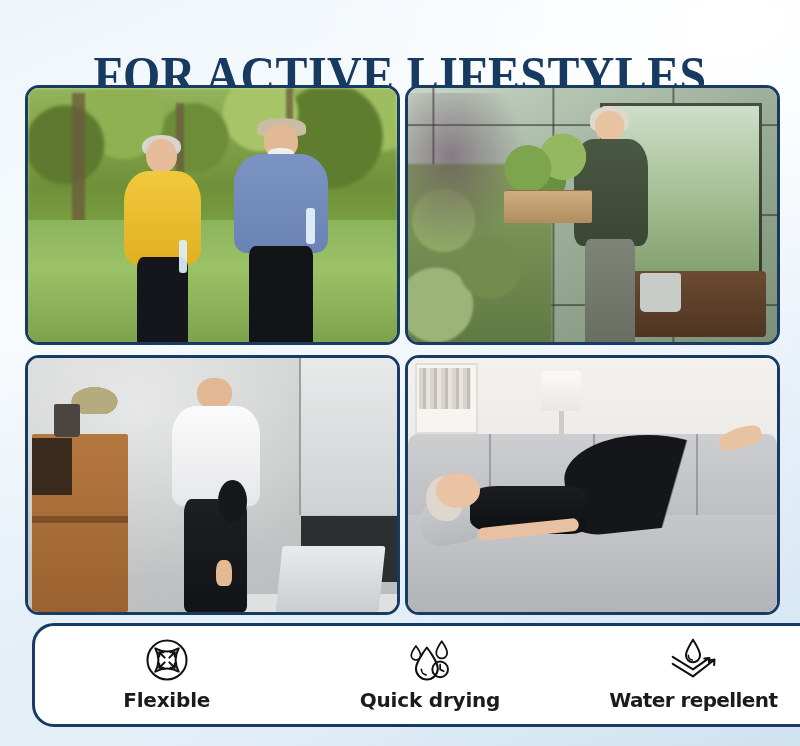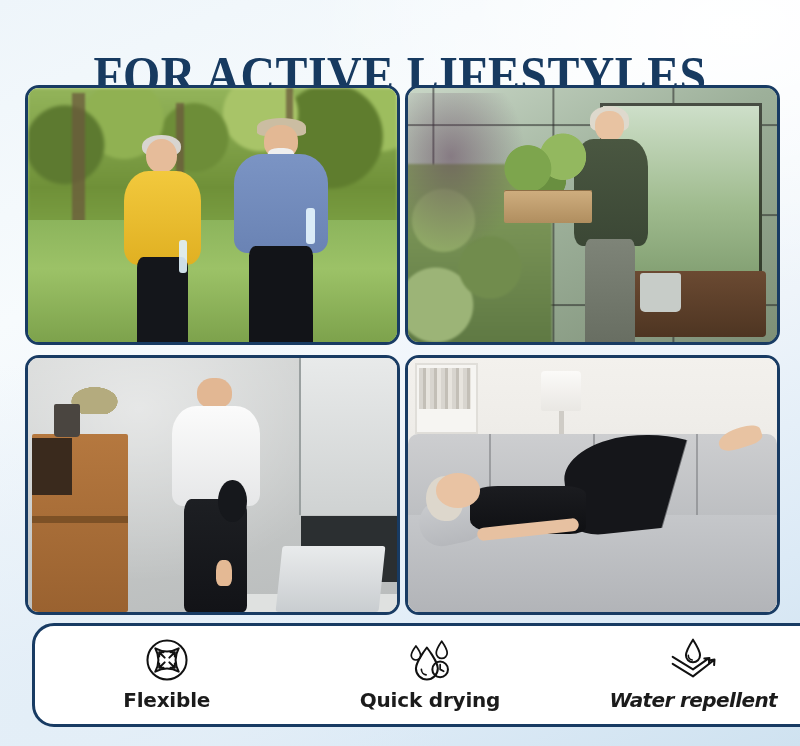--- a/index.html
+++ b/index.html
@@ -201,21 +201,21 @@
   .feature .ico { height:52px; display:flex; align-items:center; justify-content:center; }
   .feature .flabel {
     font-family:"DejaVu Sans", sans-serif;
     font-weight:700;
     font-size:20px;
     color:#1b1b1b;
     letter-spacing:-0.2px;
     white-space:nowrap;
     margin-top:2px;
   }
-  .feature.f4 .flabel { letter-spacing:-0.6px;font-style:italic; }
+  .feature.f4 .flabel { letter-spacing:-0.6px; }
 </style>
 </head>
 <body>
 
 <div id="page">
 
   <div class="top-remnant"></div>
 
   <h1 class="headline">FOR ACTIVE LIFESTYLES</h1>
 

